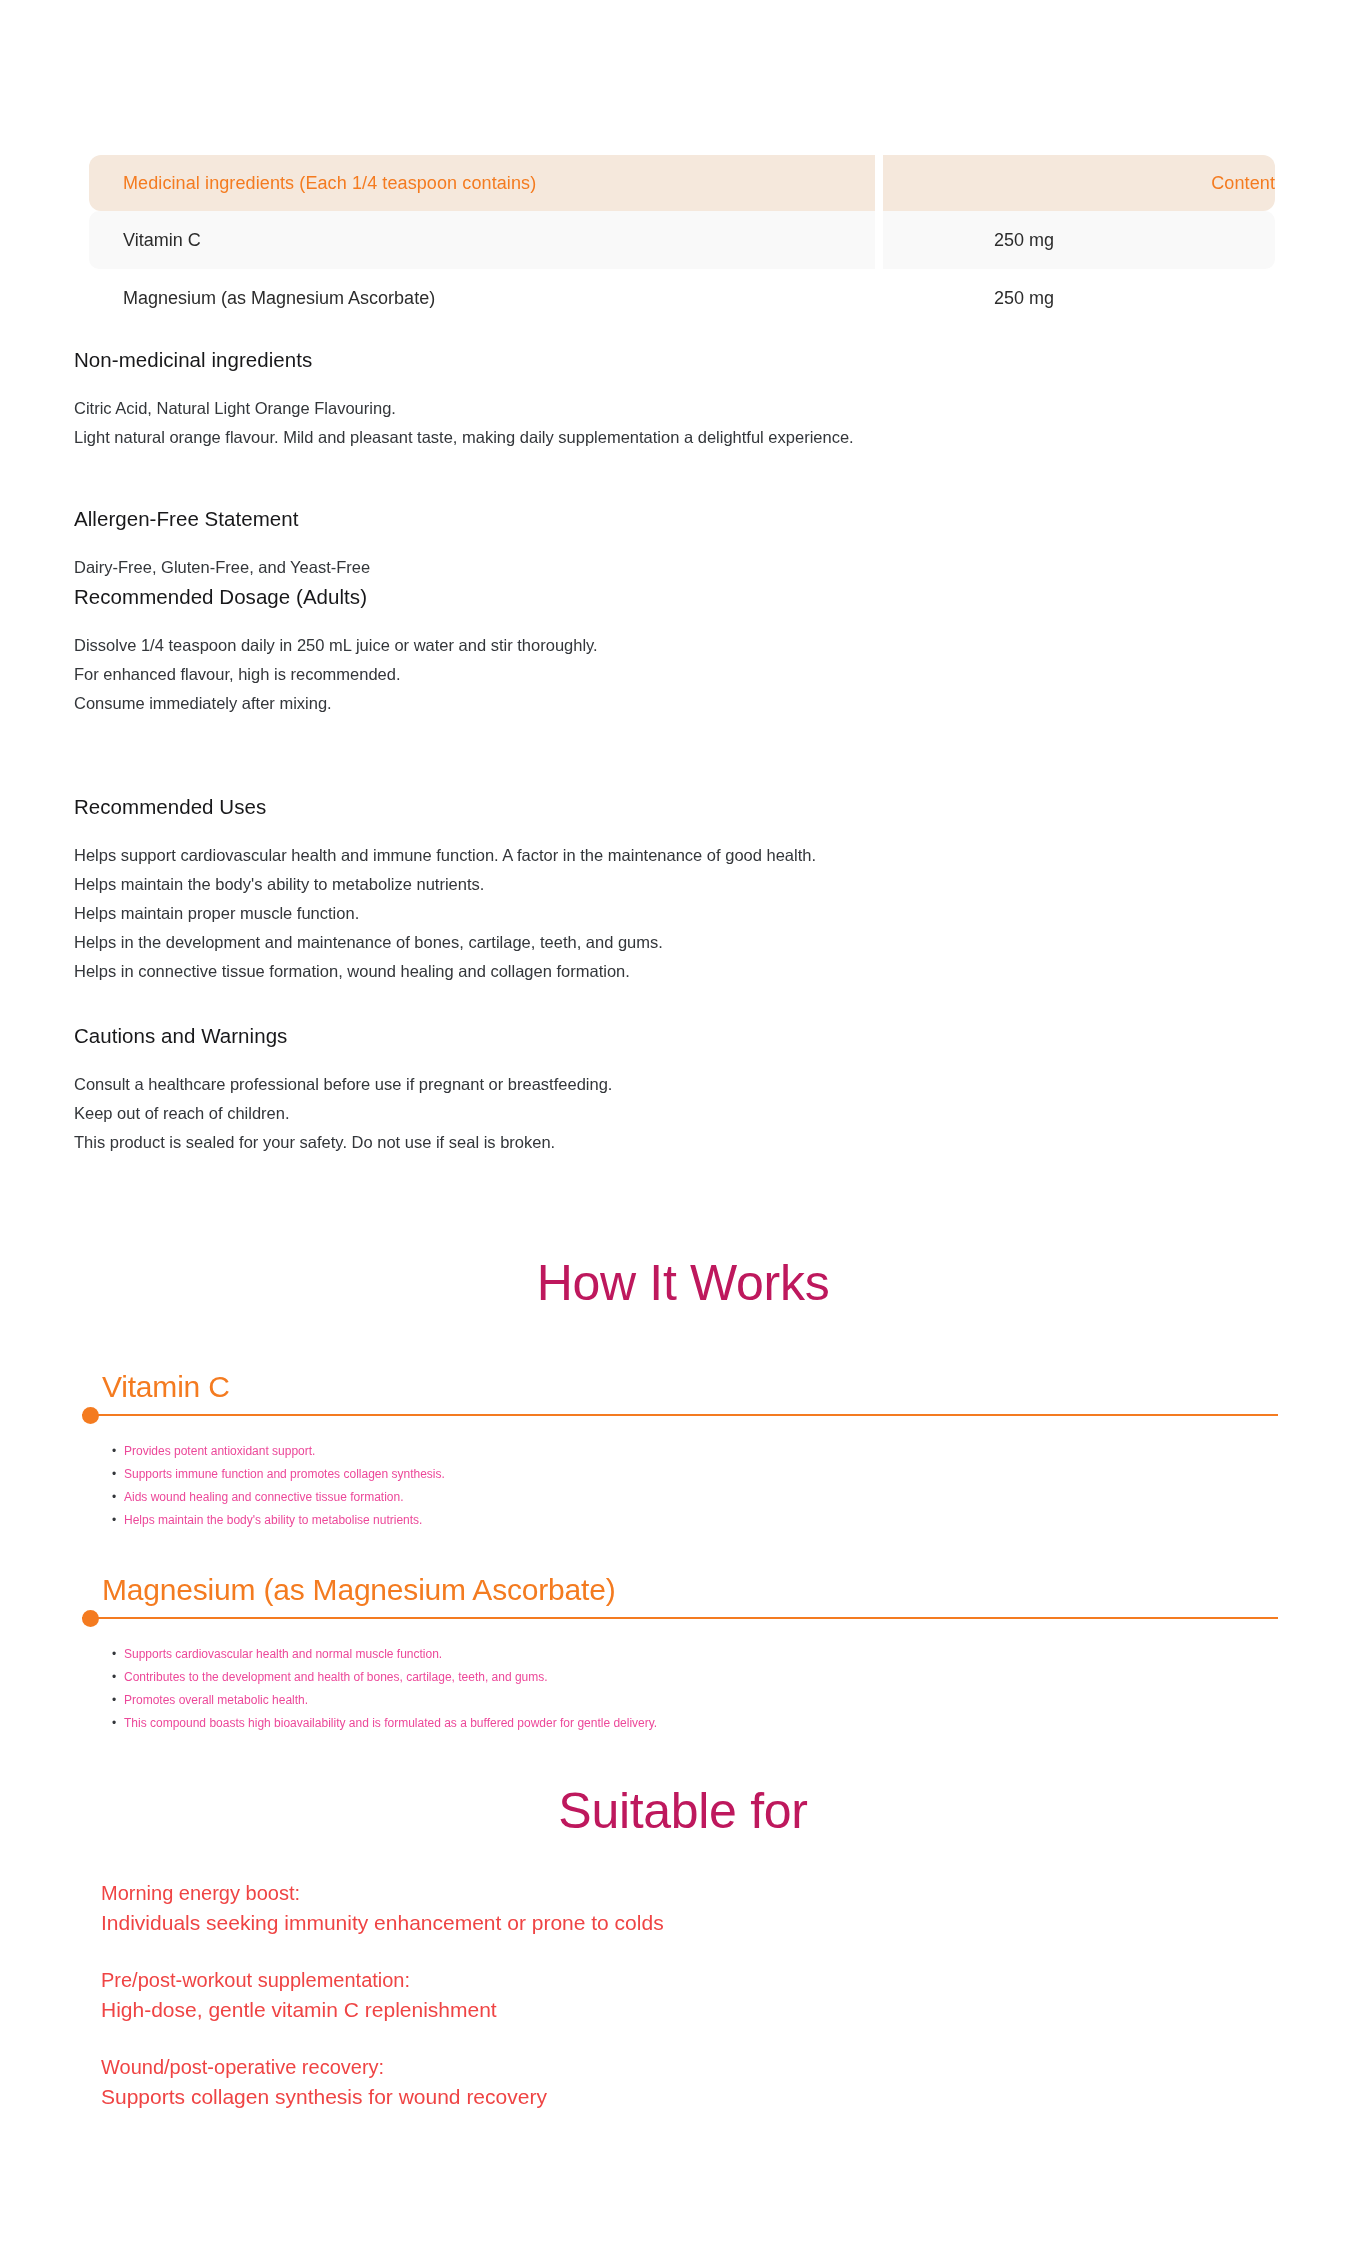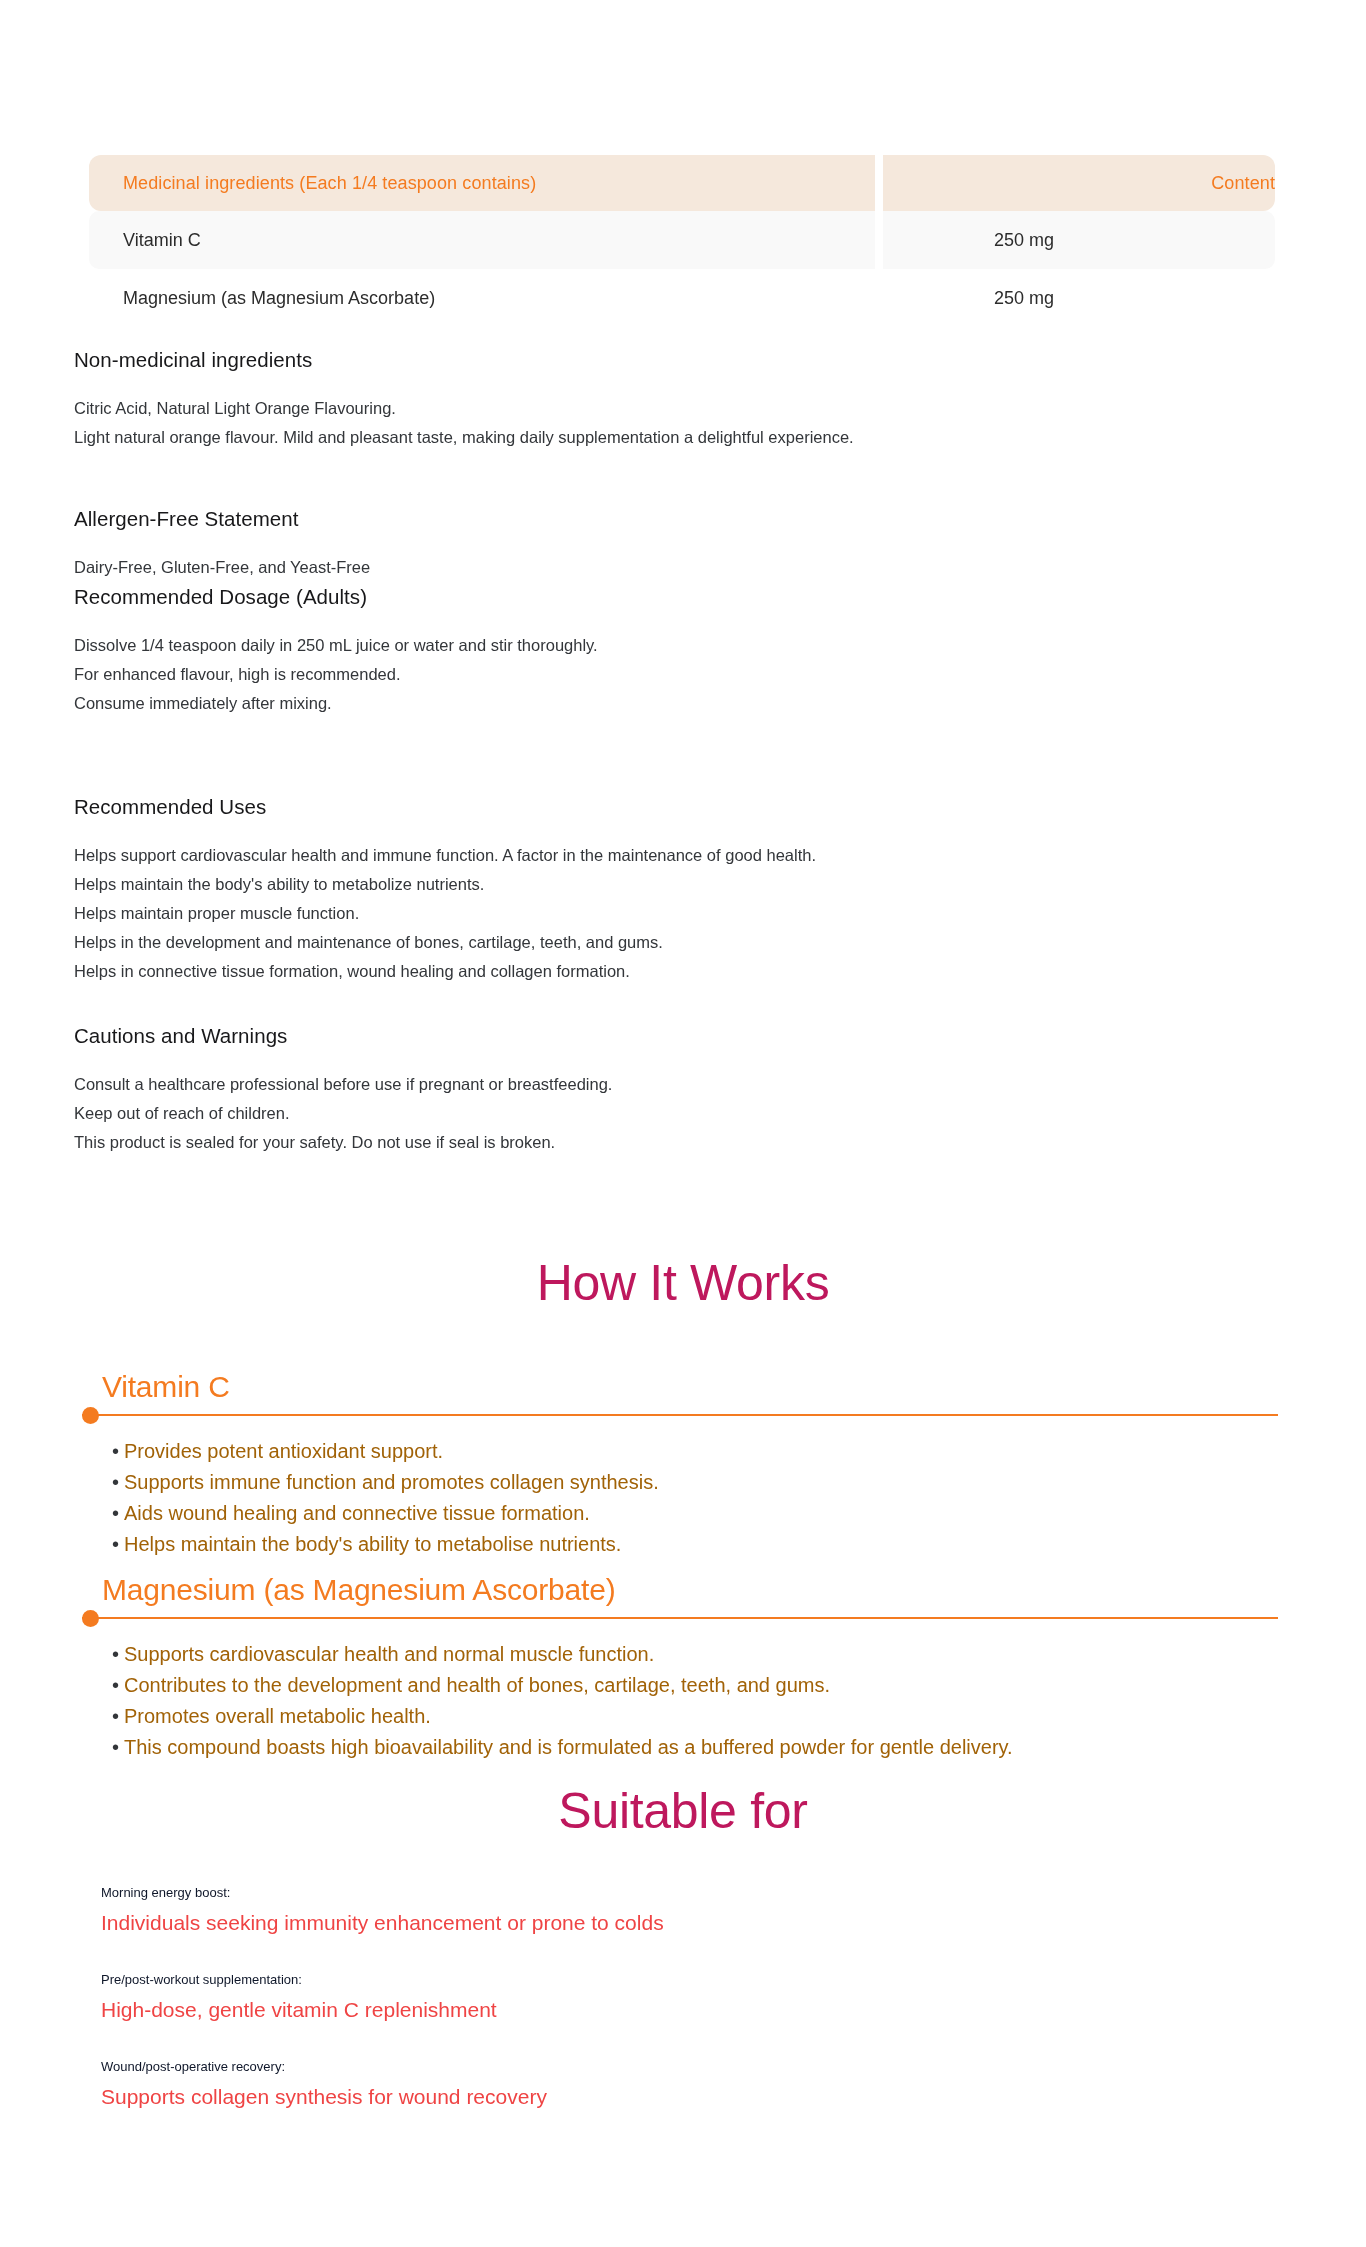--- a/index.html
+++ b/index.html
@@ -165,47 +165,46 @@
     height: 17px;
     border-radius: 50%;
     background: #f47b20;
   }
   .hiw-list {
     margin: 16px 0 0 30px;
     padding: 0;
     list-style: none;
   }
   .hiw-list li {
-    font-size: 20px;
+    font-size: 12px;
     line-height: 23px;
-    color: #a16207;
+    color: #ec4899;
     position: relative;
     padding-left: 12px;
-    margin-top: 8px;
   }
   .hiw-list li::before {
     content: "\2022";
     position: absolute;
     left: 0;
     top: 0;
     color: #33363a;
   }
 
   
   .suit-list {
     position: absolute;
     left: 101px;
     width: 1000px;
   }
   .suit-item {
     margin-bottom: 27px;
   }
   .suit-label {
-    font-size: 13px;
-    color: #0f172a;
+    font-size: 20px;
+    color: #ef4444;
     font-weight: 400;
     line-height: 30px;
   }
   .suit-desc {
     font-size: 21px;
     color: #ef4444;
     font-weight: 400;
     line-height: 30px;
   }
 </style>

